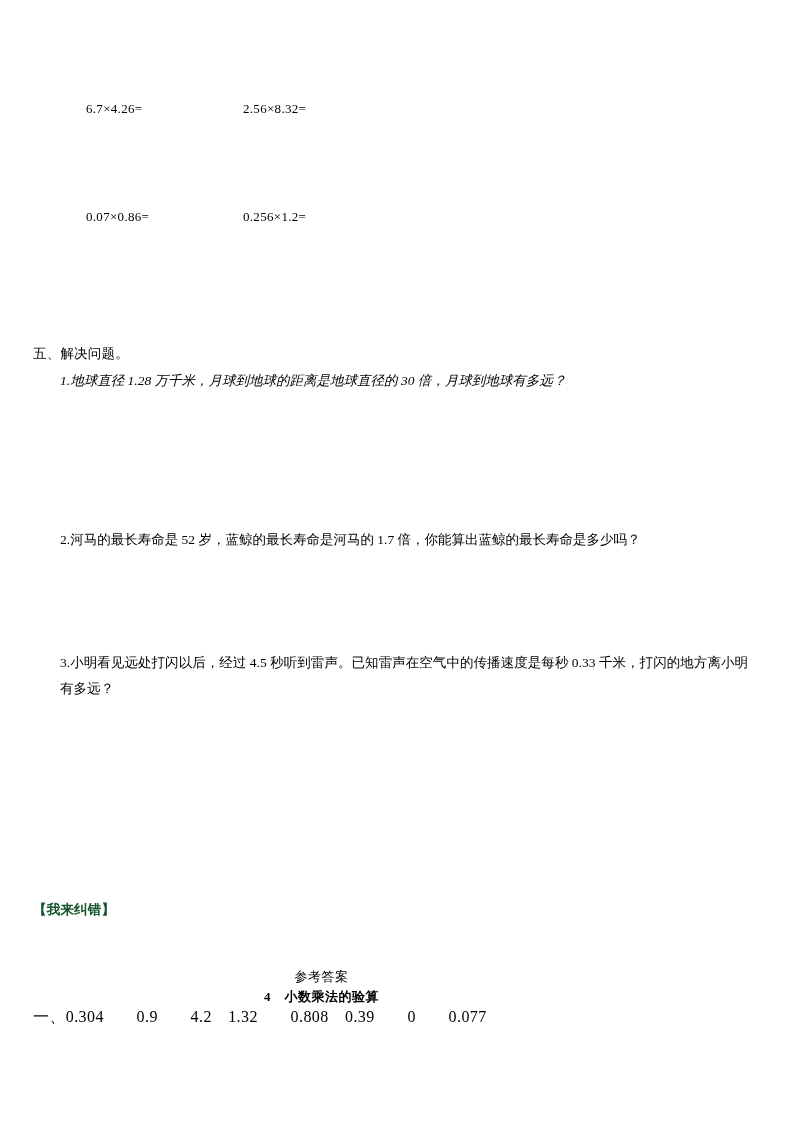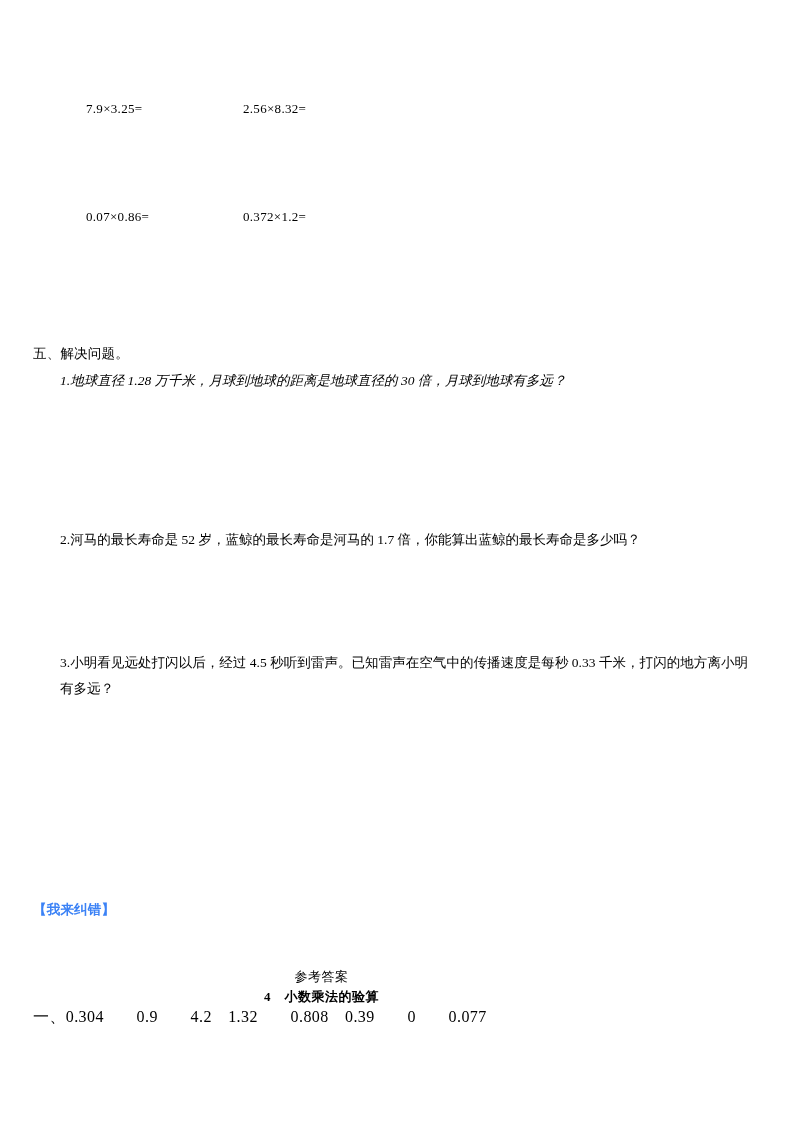--- a/index.html
+++ b/index.html
@@ -66,21 +66,21 @@
   #problem-2 { top: 527px; }
   #problem-3 { top: 650px; width: 688px; }
 
   
   #correction-heading {
     position: absolute;
     left: 33px;
     top: 901px;
     font-size: 13.5px;
     font-weight: bold;
-    color: #3b82f6;
+    color: #14532d;
     letter-spacing: 0.2px;
   }
 
   
   .answer-center {
     position: absolute;
     width: 643px;
     left: 0;
     text-align: center;
     font-size: 13px;
@@ -97,27 +97,27 @@
     letter-spacing: 0.4px;
     white-space: pre;
   }
 </style>
 </head>
 <body>
 
 <div class="page">
 
   <div class="calc-row" id="calc-row-1">
-    <span class="cell c1">7.9×3.25=</span>
+    <span class="cell c1">6.7×4.26=</span>
     <span class="cell c2">2.56×8.32=</span>
   </div>
 
   <div class="calc-row" id="calc-row-2">
     <span class="cell c1">0.07×0.86=</span>
-    <span class="cell c2">0.372×1.2=</span>
+    <span class="cell c2">0.256×1.2=</span>
   </div>
 
   <div class="section-heading" id="section-five-heading">五、解决问题。</div>
 
   <div class="problem" id="problem-1">1.地球直径 1.28 万千米，月球到地球的距离是地球直径的 30 倍，月球到地球有多远？</div>
   <div class="problem" id="problem-2">2.河马的最长寿命是 52 岁，蓝鲸的最长寿命是河马的 1.7 倍，你能算出蓝鲸的最长寿命是多少吗？</div>
   <div class="problem" id="problem-3">3.小明看见远处打闪以后，经过 4.5 秒听到雷声。已知雷声在空气中的传播速度是每秒 0.33 千米，打闪的地方离小明有多远？</div>
 
   <div id="correction-heading">【我来纠错】</div>
 

